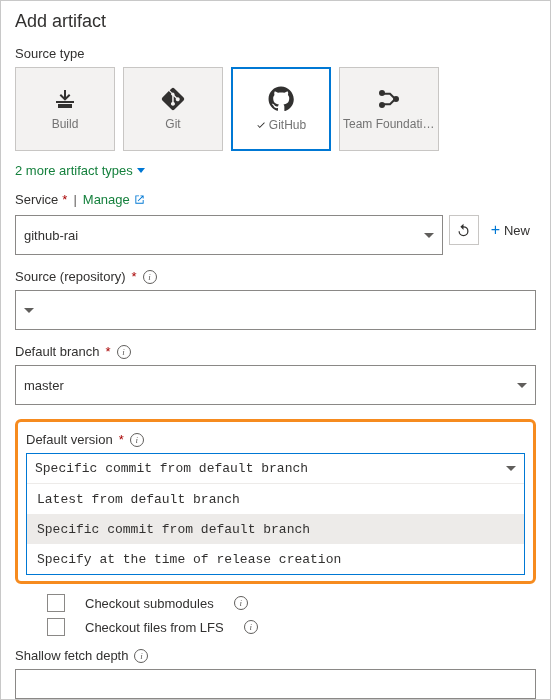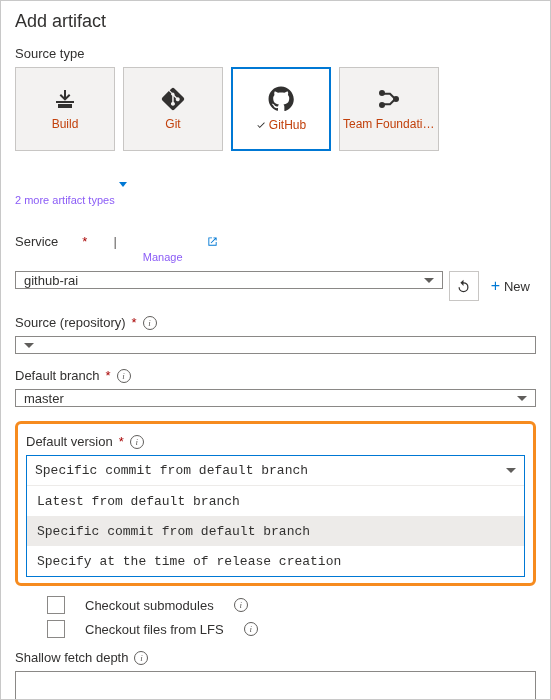--- a/index.html
+++ b/index.html
@@ -22,33 +22,33 @@
     display: inline-flex; align-items: center; justify-content: center;
     font-size: 9px; font-style: italic; font-family: Georgia, serif; color: #605e5c;
   }
   .tile-row { display: flex; gap: 8px; margin-bottom: 12px; }
   .tile {
     width: 100px; height: 84px; border: 1px solid #c8c6c4; background: #f3f2f1;
     display: flex; flex-direction: column; align-items: center; justify-content: center;
     gap: 6px; cursor: pointer;
   }
   .tile.selected { border: 2px solid #0078d4; background: #fff; }
-  .tile .tile-label { font-size: 12px; color: #c2410c; white-space: nowrap; overflow: hidden; text-overflow: ellipsis; max-width: 92px; text-align: center; }
+  .tile .tile-label { font-size: 12px; color: #737373; white-space: nowrap; overflow: hidden; text-overflow: ellipsis; max-width: 92px; text-align: center; }
   .tile svg { fill: #323130; }
   .check-row { display: flex; align-items: center; gap: 3px; }
   .check-row svg { width: 10px; height: 10px; }
-  .link { color: #8b5cf6; cursor: pointer; font-size: 11px; margin-top: 31px; }
+  .link { color: #15803d; cursor: pointer; font-size: 13px; }
   .link-row { display: flex; align-items: center; gap: 4px; margin-bottom: 14px; }
   .chevron-down { display: inline-block; width: 0; height: 0; border-left:4px solid transparent; border-right:4px solid transparent; border-top:5px solid #0078d4; }
   .ext-icon { width:11px; height:11px; }
-  .service-row { display:flex; align-items:center; gap:24px; margin-bottom:8px; }
+  .service-row { display:flex; align-items:center; gap:4px; margin-bottom:8px; }
   .pipe { color:#605e5c; margin: 0 2px; }
   .field-row { display:flex; gap:6px; margin-bottom:14px; }
   .select {
-    flex: 1; height: 18px; border: 1px solid #8a8886; background:#fff;
+    flex: 1; height: 40px; border: 1px solid #8a8886; background:#fff;
     display:flex; align-items:center; justify-content:space-between;
     padding: 0 8px; cursor: pointer;
   }
   .select.full { width: 100%; }
   .select .caret { width:0; height:0; border-left:5px solid transparent; border-right:5px solid transparent; border-top:5px solid #605e5c; }
   .icon-btn {
     width:30px; height:30px; border:1px solid #c8c6c4; background:#fff;
     display:flex; align-items:center; justify-content:center; cursor:pointer;
   }
   .new-btn {

